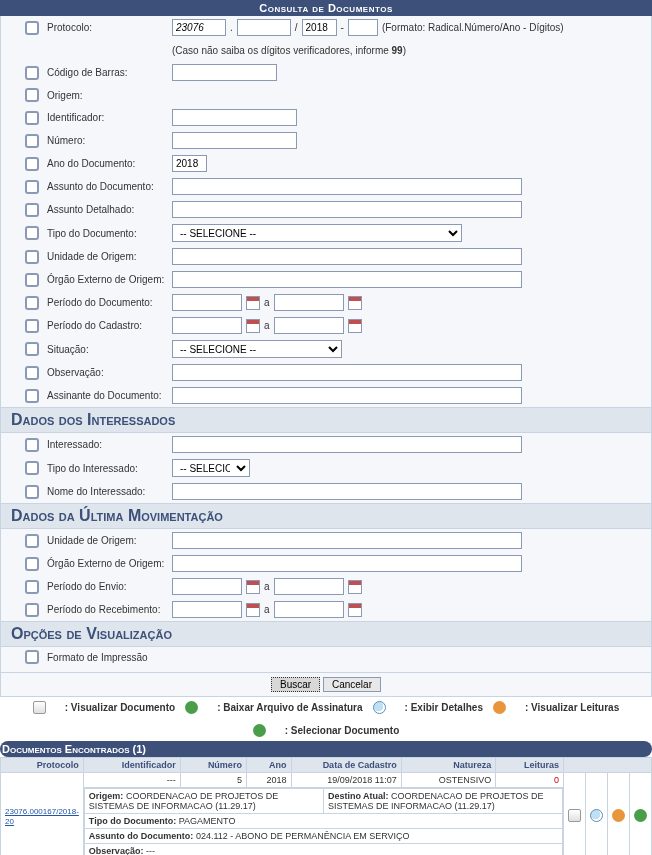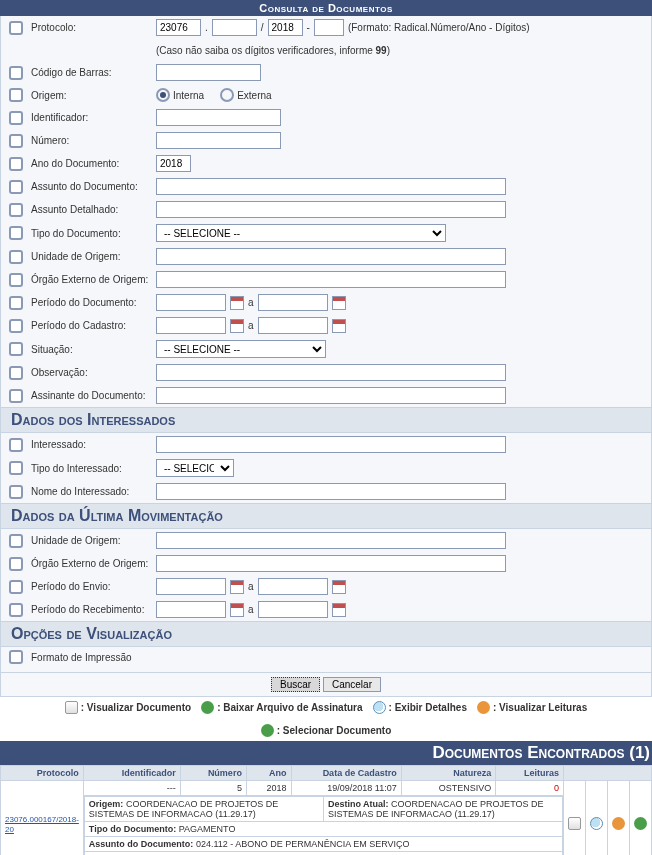--- a/index.html
+++ b/index.html
@@ -1,46 +1,46 @@
 <!DOCTYPE html>
 <html><head>
 <meta charset="utf-8">
 <style>
 * { box-sizing: border-box; margin: 0; padding: 0; }
 body { font-family: Verdana, Arial, sans-serif; font-size: 10px; background: #fff; color: #333; }
 .container { width: 652px; margin: 0 auto; }
 .section-header { background: #3d5079; color: #fff; font-variant: small-caps; font-weight: bold; text-align: center; padding: 2px 0; font-size: 11px; letter-spacing: 0.5px; }
 .subsection-header { background: #dee5ed; color: #3d5079; font-variant: small-caps; font-weight: bold; padding: 3px 10px; font-size: 16px; border: 1px solid #c9d4e2; border-left: none; border-right: none; }
 .form-body { background: #f5f7fa; border: 1px solid #c9d4e2; border-top: none; padding: 0; }
-.form-row { display: flex; align-items: center; padding: 3px 8px; min-height: 22px; }
+.form-row { display: flex; align-items: center; padding: 3px 24px; min-height: 22px; }
 .form-row + .form-row { }
 .chk { width: 14px; height: 14px; border: 2px solid #8a9ab5; border-radius: 3px; background: #fff; flex-shrink: 0; margin-right: 8px; }
 .label { width: 125px; flex-shrink: 0; color: #333; }
 .fld-area { flex: 1; display: flex; align-items: center; gap: 4px; flex-wrap: wrap; }
 input[type=text], select { border: 1px solid #8a9ab5; background: #fff; font-size: 10px; padding: 1px 3px; height: 17px; font-family: inherit; }
-select { height: 18px; } .w45 { width: 45px; } .w30 { width: 30px; }
+select { height: 18px; } .w45 { width: 54px; font-style: italic; } .w30 { width: 30px; }
 .w105 { width: 105px; } .w125 { width: 125px; } .w350 { width: 350px; }
 .w290 { width: 290px; } .w70 { width: 70px; } .w35 { width: 35px; }
 .hint { color: #333; }
 .radio-wrap { display: inline-flex; align-items: center; gap: 3px; margin-right: 12px; }
 .radio { width: 14px; height: 14px; border: 2px solid #8a9ab5; border-radius: 50%; display: inline-flex; align-items: center; justify-content: center; }
 .radio.checked::after { content: ''; width: 6px; height: 6px; border-radius: 50%; background: #3d5079; }
 .cal-icon { width: 14px; height: 14px; display: inline-block; background: #fff; border: 1px solid #8a9ab5; position: relative; }
 .cal-icon::before { content: ''; position: absolute; top: 0; left: 0; right: 0; height: 4px; background: #c05050; }
 .btn-row { text-align: center; padding: 4px; background: #f5f7fa; border: 1px solid #c9d4e2; border-top: none; }
 button { font-family: inherit; font-size: 10px; padding: 1px 8px; border: 1px solid #8a9ab5; background: #e8e8e8; cursor: pointer; }
 .legend-row { padding: 4px 0; display: flex; gap: 10px; align-items: center; justify-content: center; flex-wrap: wrap; }
-.legend-item { display: inline-flex; align-items: center; gap: 3px; font-weight: bold; }
+.legend-item { display: inline-flex; align-items: center; gap: 19px; font-weight: bold; }
 .li-icon { width: 13px; height: 13px; display: inline-block; border-radius: 2px; }
 .ic-doc { background: linear-gradient(#fff,#e0e0e0); border: 1px solid #999; }
 .ic-down { background: #4a9e4a; border-radius: 50%; }
 .ic-zoom { background: radial-gradient(circle at 40% 40%, #bde0f5 50%, transparent 55%); border: 1px solid #5a8fb5; border-radius: 50%; }
 .ic-user { background: #e8953b; border-radius: 50%; }
 .ic-sel { background: #4a9e4a; border-radius: 50%; position: relative; }
-.results-header { background: #3d5079; color: #fff; text-align: right; font-variant: small-caps; font-weight: bold; font-size: 17px; padding: 2px; }
+.results-header { background: #3d5079; color: #fff; text-align: left; font-variant: small-caps; font-weight: bold; font-size: 11px; padding: 2px; border-radius: 8px; }
 table.results { width: 100%; border-collapse: collapse; font-size: 9px; }
 table.results th { background: #dee5ed; color: #3d5079; border: 1px solid #c9d4e2; padding: 2px 4px; text-align: right; font-weight: bold; }
 table.results td { border: 1px solid #c9d4e2; padding: 2px 4px; }
 .tr-data td { text-align: right; }
 .tr-data td:first-child { text-align: left; }
 .center { text-align: right; }
 .red { color: #c00; }
 .proto-link { color: #2255aa; font-size: 8px; }
 .action-cell { text-align: center; width: 22px; }
 .sub-table { width: 100%; border-collapse: collapse; }
@@ -78,30 +78,20 @@
   <span class="chk"></span>
   <span class="label">Código de Barras:</span>
   <div class="fld-area">
           <input type="text" class="w105" style="">
         </div>
 </div>
 
 <div class="form-row">
   <span class="chk"></span>
   <span class="label">Origem:</span>
-  <div class="fld-area">
-    <span class="radio-wrap">
-            <span class="radio checked"></span>
-            <span>Interna</span>
-          </span>
-    <span class="radio-wrap">
-            <span class="radio"></span>
-            <span>Externa</span>
-          </span>
-  </div>
 </div>
 
 <div class="form-row">
   <span class="chk"></span>
   <span class="label">Identificador:</span>
   <div class="fld-area">
           <input type="text" class="w125" style="">
         </div>
 </div>
 

